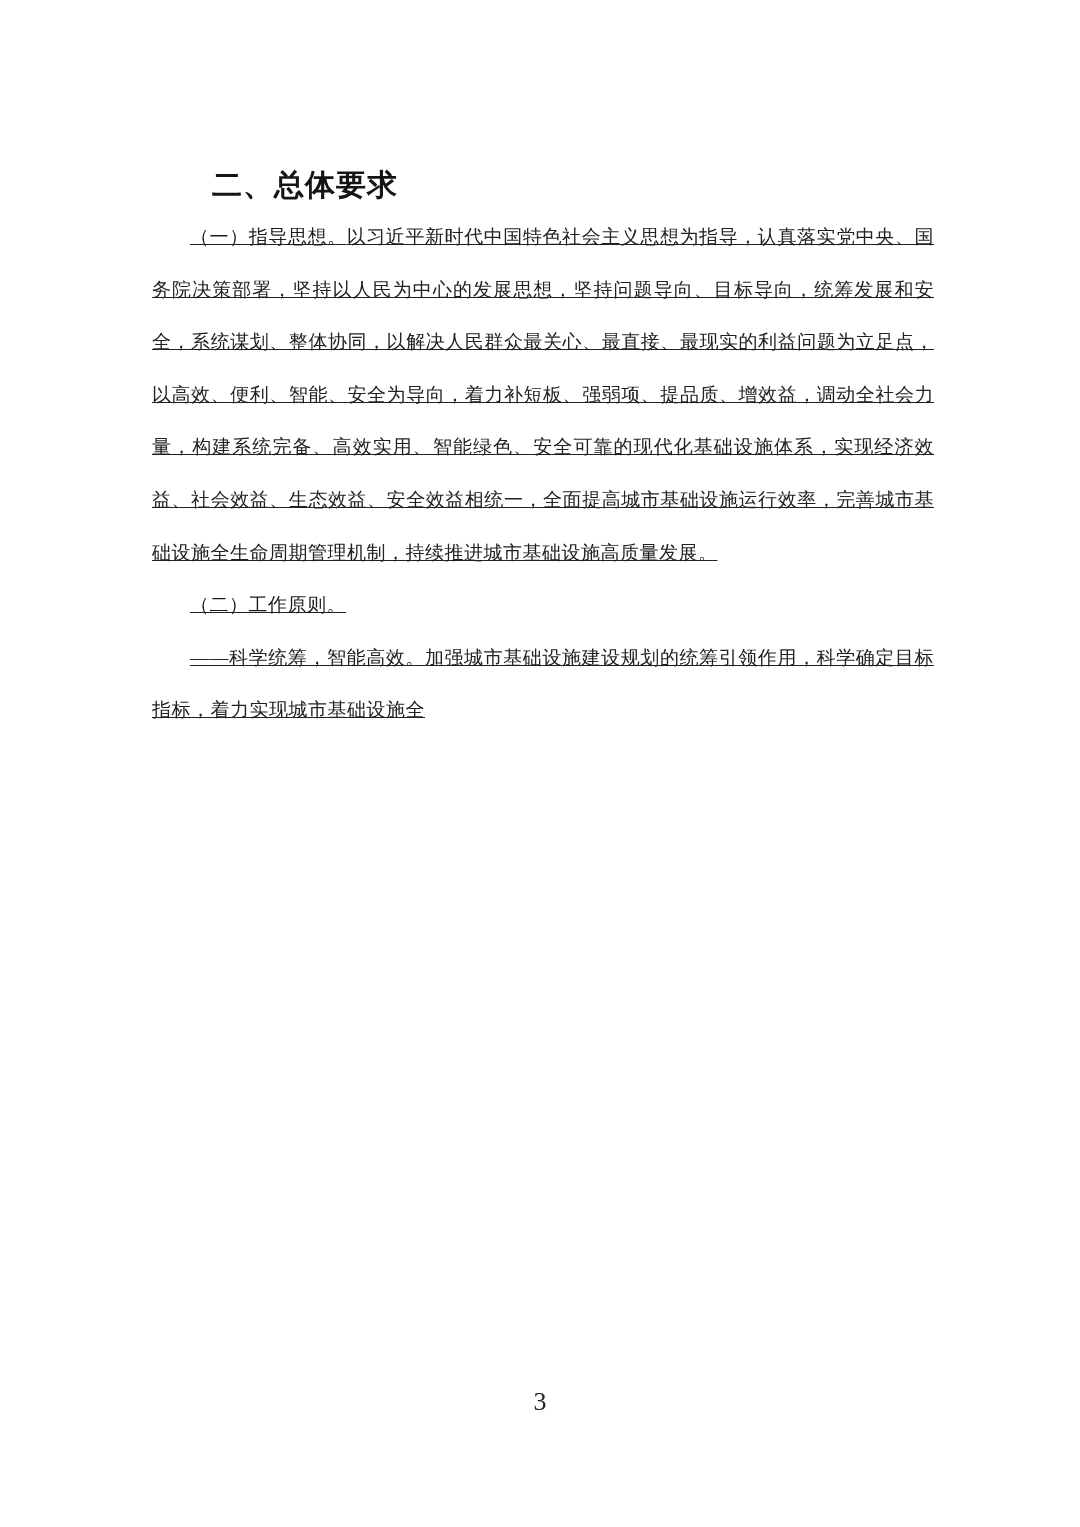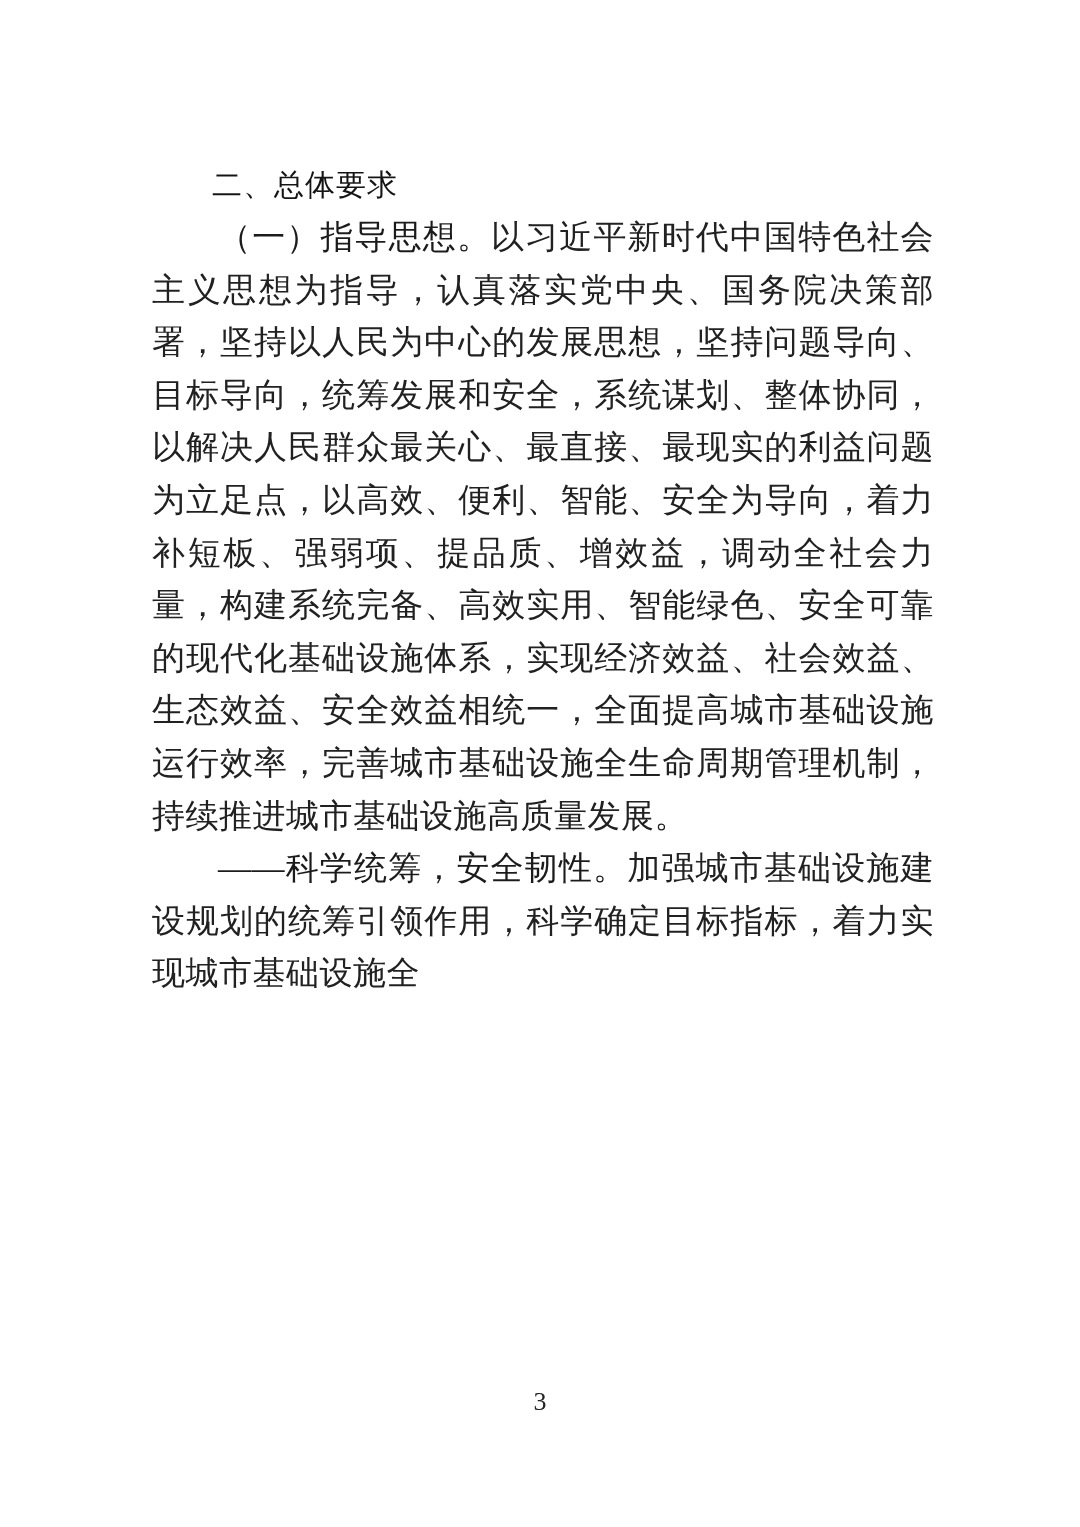--- a/index.html
+++ b/index.html
@@ -24,36 +24,37 @@
   }
   .content {
     position: absolute;
     left: 152px;
     top: 158px;
     width: 782px;
     color: #212121;
   }
   .heading {
     font-family: "DejaVu Sans", "Liberation Sans", sans-serif;
-    font-weight: normal;
+    font-weight: bold;
     font-size: 30px;
     line-height: 53px;
     text-indent: 2em;
     color: #141414;
     letter-spacing: 1px;
   }
   .para {
     margin: 0;
-    font-size: 33px;
+    font-size: 19px;
     line-height: 52.6px;
     text-indent: 2em;
     text-align: justify;
     text-justify: inter-character;
     letter-spacing: 0.5px;
     color: #212121;
+    text-decoration: underline;
   }
   .para .lead {
     
     color: #1b1b1b;
   }
   .page-number {
     position: absolute;
     left: 0;
     top: 1386px;
     width: 1080px;
@@ -68,22 +69,23 @@
 <body>
 
 <div class="page">
 
   <div class="content">
 
     <div class="heading">二、总体要求</div>
 
     <p class="para"><span class="lead">（一）指导思想。</span><span>以习近平新时代中国特色社会主义思想为指导，认真落实党中央、国务院决策部署，坚持以人民为中心的发展思想，坚持问题导向、目标导向，统筹发展和安全，系统谋划、整体协同，以解决人民群众最关心、最直接、最现实的利益问题为立足点，以高效、便利、智能、安全为导向，着力补短板、强弱项、提品质、增效益，调动全社会力量，构建系统完备、高效实用、智能绿色、安全可靠的现代化基础设施体系，实现经济效益、社会效益、生态效益、安全效益相统一，全面提高城市基础设施运行效率，完善城市基础设施全生命周期管理机制，持续推进城市基础设施高质量发展。</span></p>
 
+    <p class="para"><span class="lead">（二）工作原则。</span><span></span></p>
 
 
 
-    <p class="para"><span class="lead">——科学统筹，安全韧性。</span><span>加强城市基础设施建设规划的统筹引领作用，科学确定目标指标，着力实现城市基础设施全</span></p>
+    <p class="para"><span class="lead">——科学统筹，智能高效。</span><span>加强城市基础设施建设规划的统筹引领作用，科学确定目标指标，着力实现城市基础设施全</span></p>
 
   </div>
 
   <div class="page-number">3</div>
 
 </div>
 
 </body></html>

